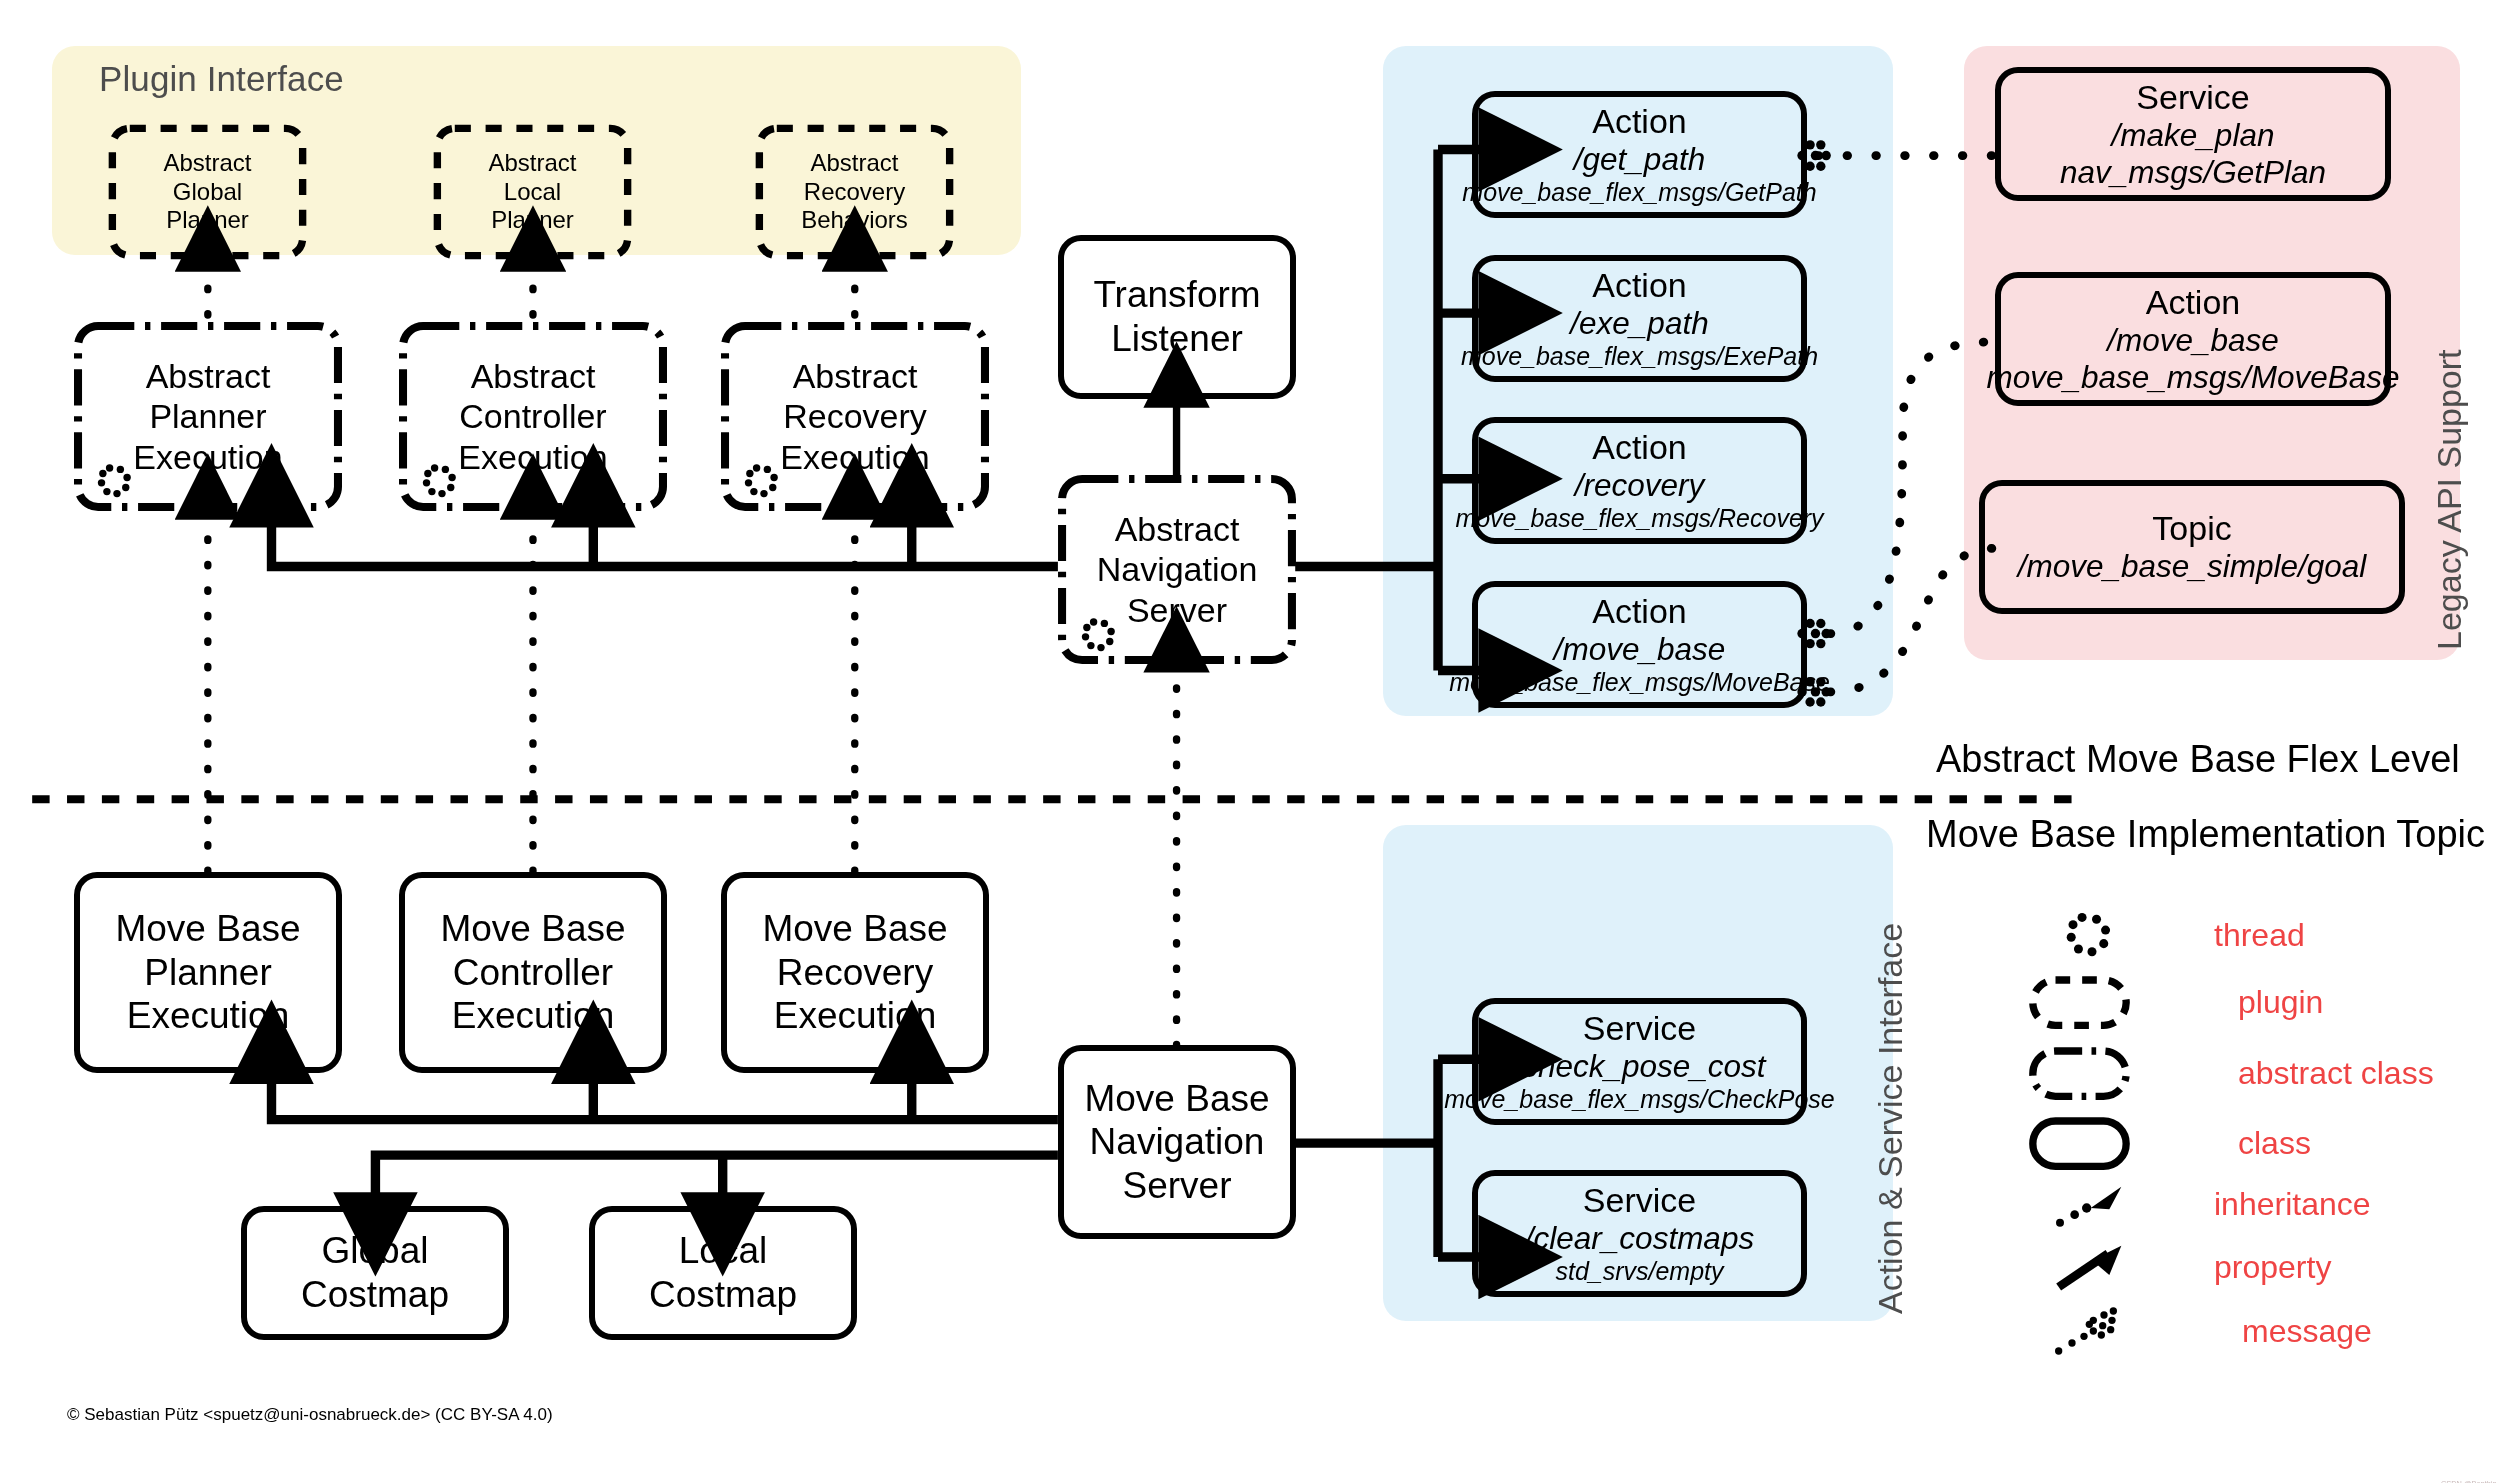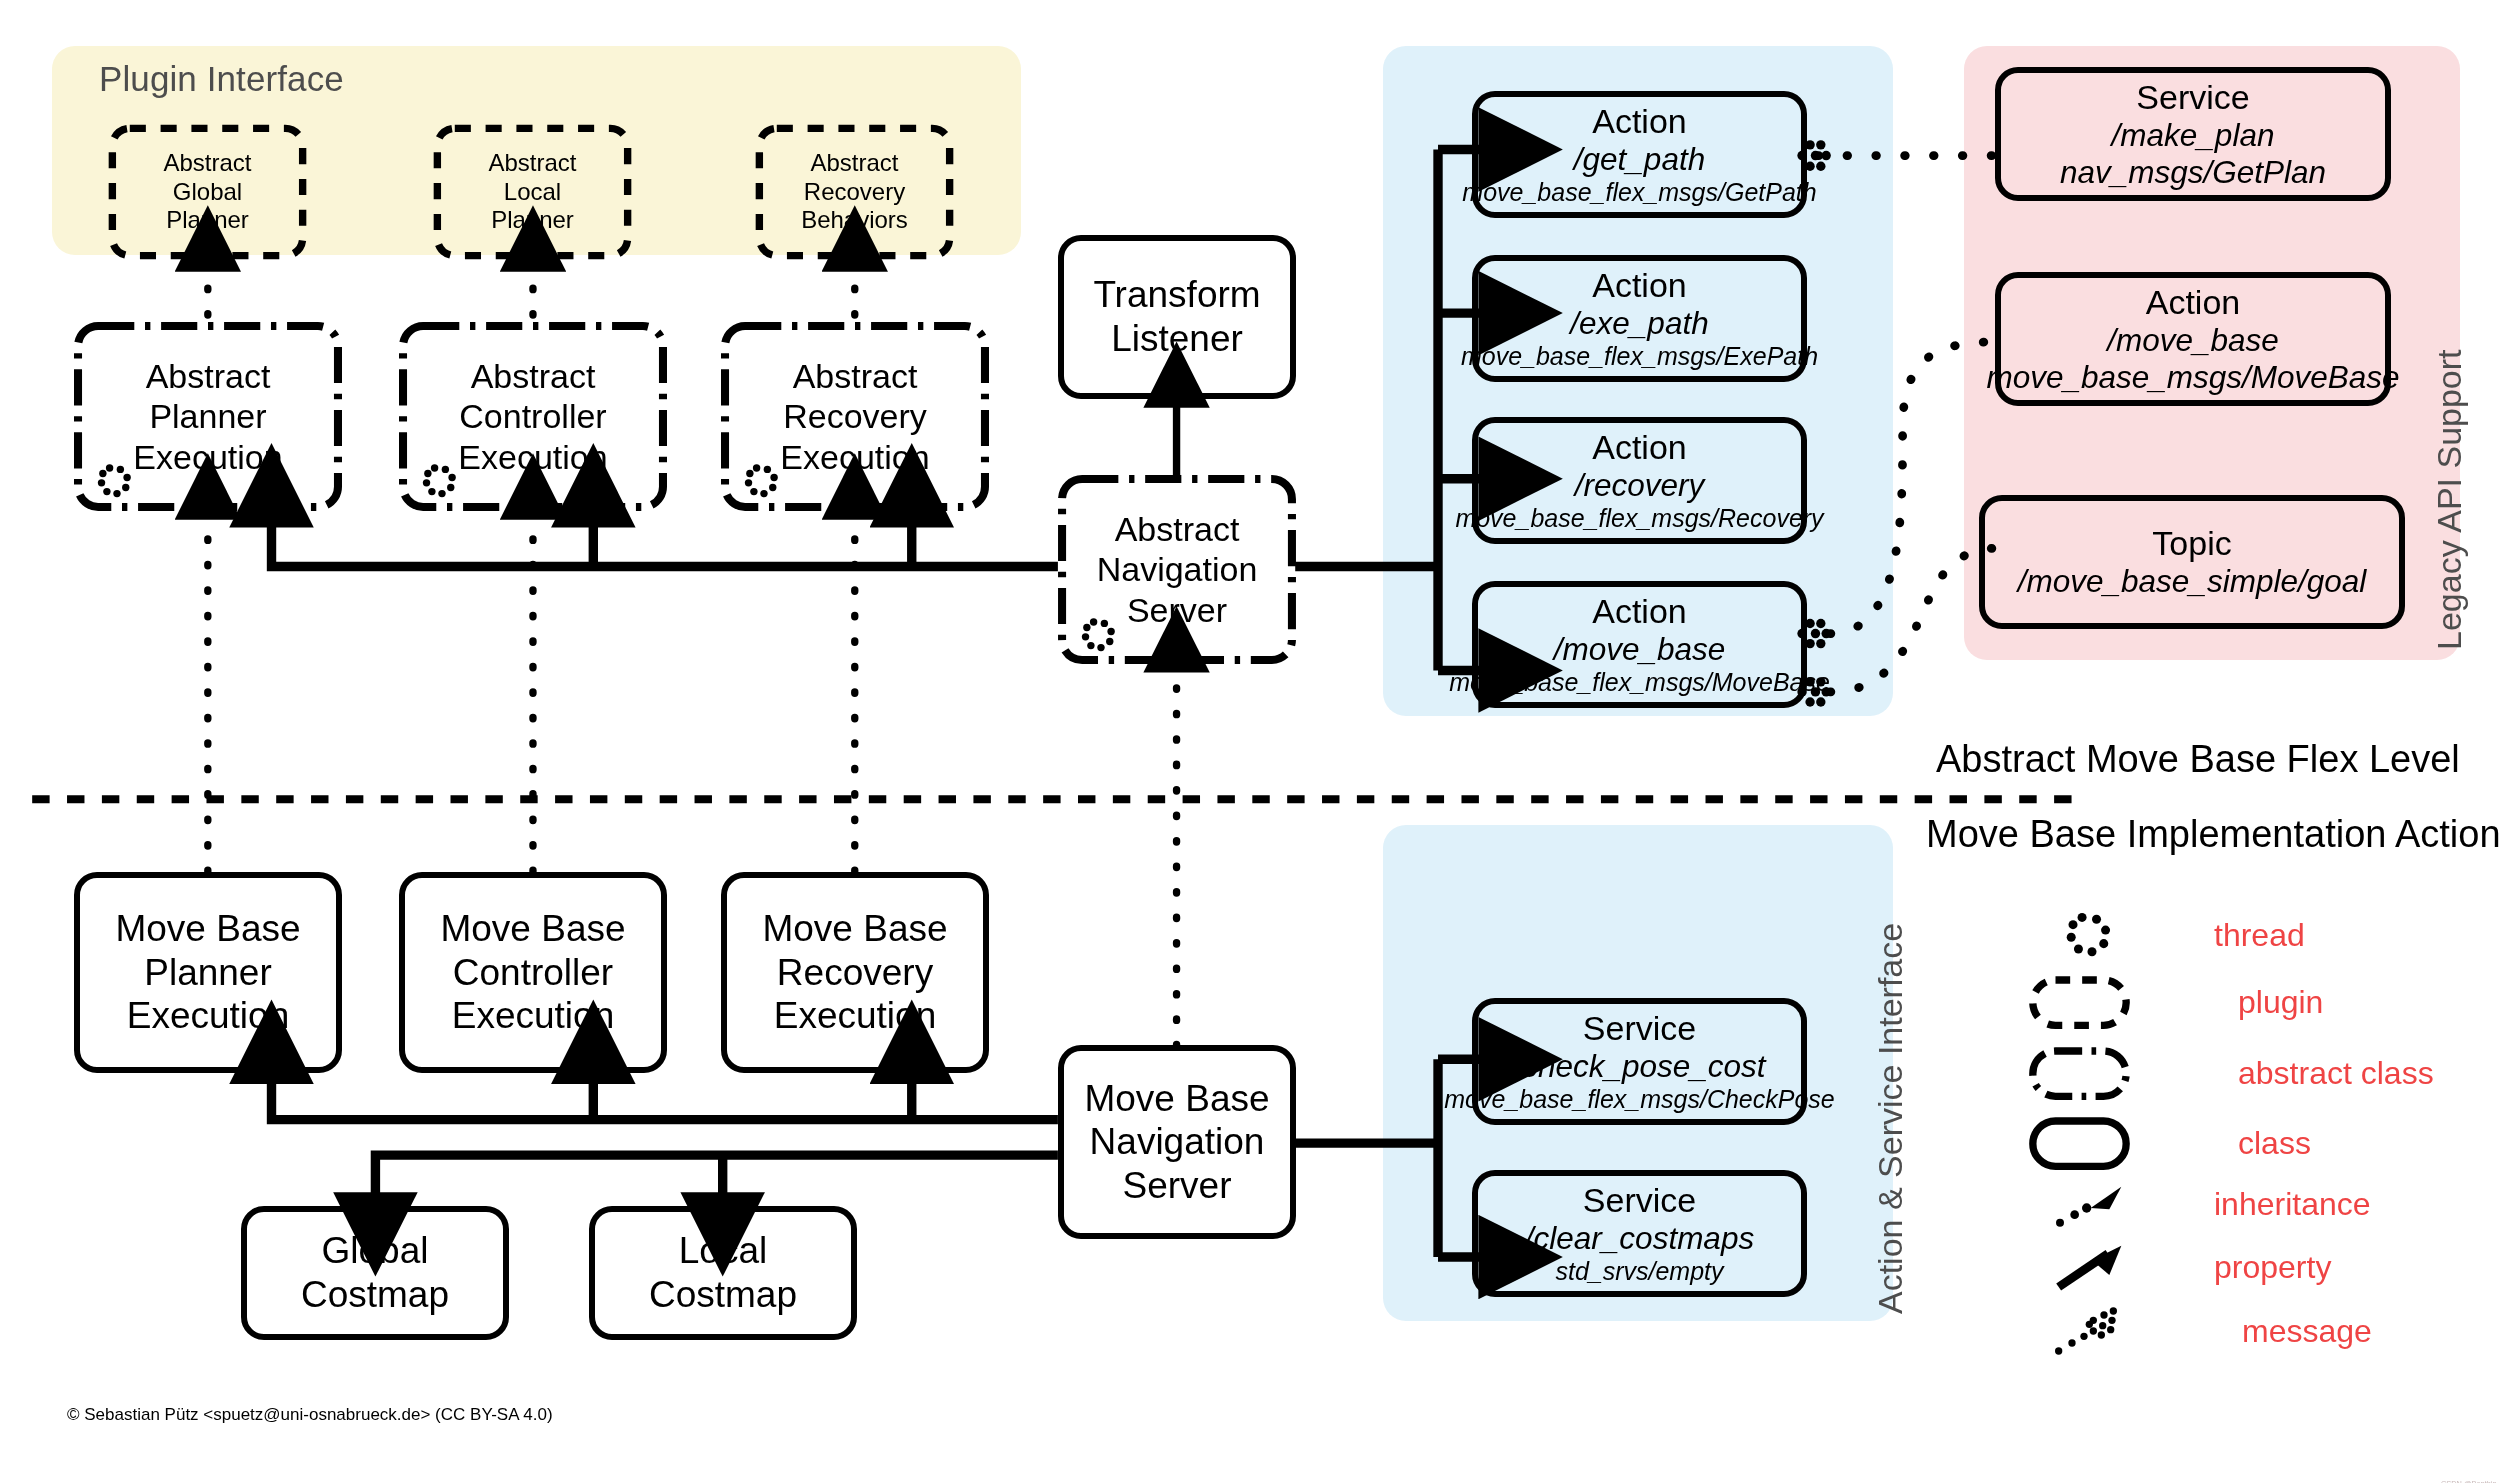--- a/index.html
+++ b/index.html
@@ -348,27 +348,27 @@
   <div class="node cls" style="left:1995px;top:67px;width:396px;height:134px;">
     <span class="t1">Service</span>
     <span class="t2">/make_plan</span>
     <span class="t2">nav_msgs/GetPlan</span>
   </div>
   <div class="node cls" style="left:1995px;top:272px;width:396px;height:134px;">
     <span class="t1">Action</span>
     <span class="t2">/move_base</span>
     <span class="t2">move_base_msgs/MoveBase</span>
   </div>
-  <div class="node cls" style="left:1979px;top:495px;width:426px;height:134px;">
+  <div class="node cls" style="left:1979px;top:480px;width:426px;height:134px;">
     <span class="t1">Topic</span>
     <span class="t2">/move_base_simple/goal</span>
   </div>
 
   <div class="leveltext" style="left:1936px;top:738px;">Abstract Move Base Flex Level</div>
-  <div class="leveltext" style="left:1926px;top:813px;">Move Base Implementation Action</div>
+  <div class="leveltext" style="left:1926px;top:813px;">Move Base Implementation Topic</div>
 
   <div class="node cls" style="left:74px;top:872px;width:268px;height:201px;">
     <span class="big">Move Base</span>
     <span class="big">Planner</span>
     <span class="big">Execution</span>
   </div>
   <div class="node cls" style="left:399px;top:872px;width:268px;height:201px;">
     <span class="big">Move Base</span>
     <span class="big">Controller</span>
     <span class="big">Execution</span>

